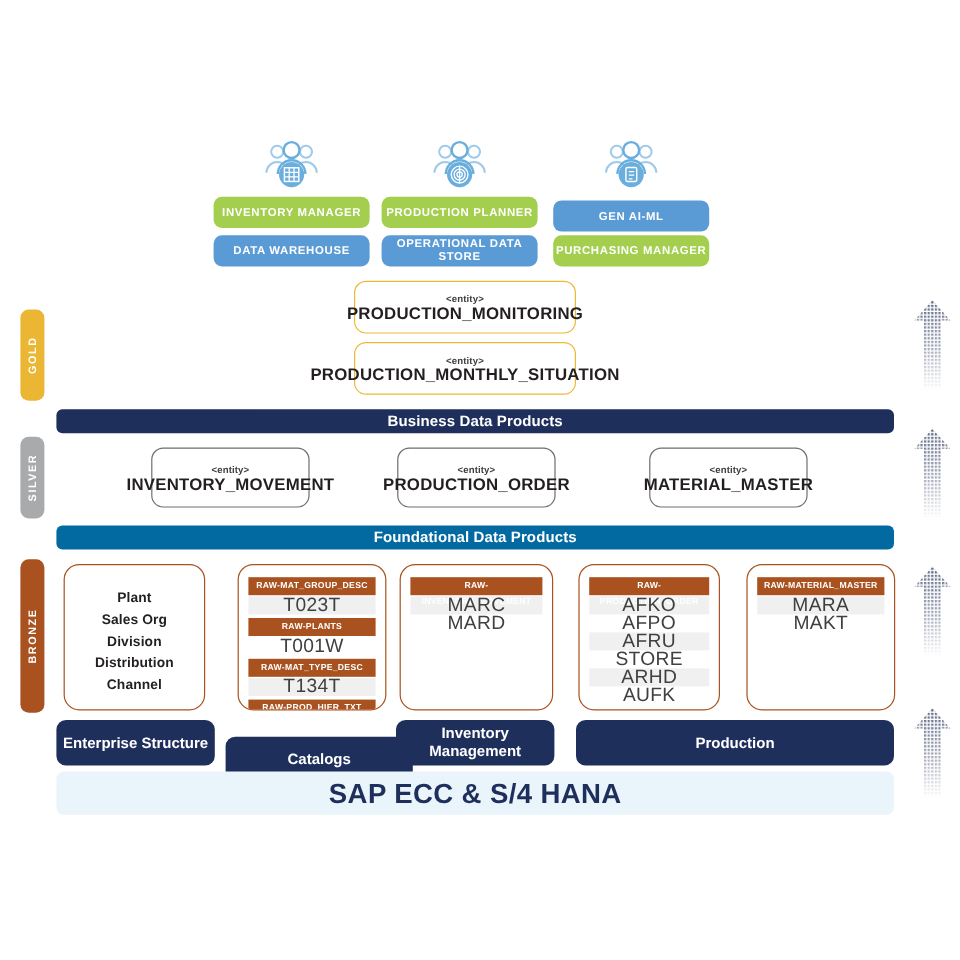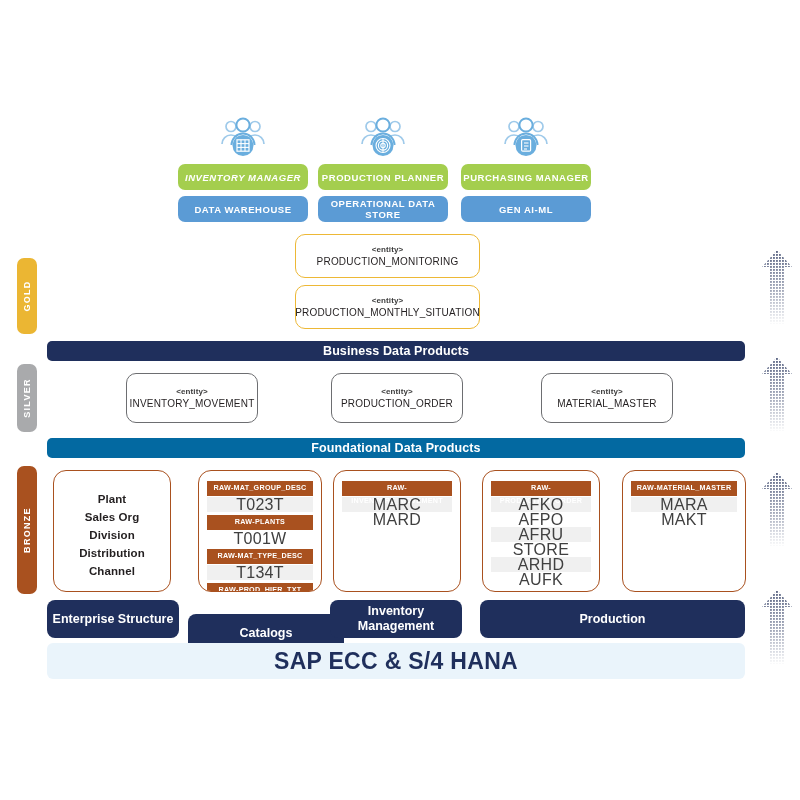--- a/index.html
+++ b/index.html
@@ -82,23 +82,23 @@
   .entity-box.gold   { border: 1.6px solid #edb836; }
   .entity-box.silver { border: 1.4px solid #6d6e71; }
   .entity-kind {
     font-size: 8px;
     color: #3d3d3d;
     font-weight: bold;
     line-height: 11px;
     letter-spacing: 0.1px;
   }
   .entity-name {
-    font-size: 10px;
+    font-size: 14px;
     color: #231f20;
-    font-weight: normal;
+    font-weight: bold;
     line-height: 13px;
     letter-spacing: 0.2px;
   }
 
   
   .band {
     border-radius: 5px;
     display: flex;
     align-items: center;
     justify-content: center;
@@ -200,21 +200,21 @@
         <circle cx="24" cy="8" r="6.6" fill="none" stroke="#6aaede" stroke-width="2"></circle>
         <path d="M12.5 28 a11.5 11.5 0 0 1 23 0" fill="none" stroke="#6aaede" stroke-width="2"></path>
         <circle cx="24" cy="28.5" r="10.5" fill="#6aaede"></circle>
         <rect x="18" y="22.8" width="12" height="11.4" fill="none" stroke="#ffffff" stroke-width="1.2"></rect>
         <line x1="18" y1="26.6" x2="30" y2="26.6" stroke="#ffffff" stroke-width="1.1"></line>
         <line x1="18" y1="30.4" x2="30" y2="30.4" stroke="#ffffff" stroke-width="1.1"></line>
         <line x1="22" y1="22.8" x2="22" y2="34.2" stroke="#ffffff" stroke-width="1.1"></line>
         <line x1="26" y1="22.8" x2="26" y2="34.2" stroke="#ffffff" stroke-width="1.1"></line>
       </svg>
     </div>
-    <div class="pill green" style="margin-top:3px;font-style:italic;">INVENTORY MANAGER</div>
+    <div class="pill green" style="margin-top:3px;">INVENTORY MANAGER</div>
     <div class="pill blue" style="margin-top:6px;">DATA WAREHOUSE</div>
   </div>
 
   <div class="abs persona-col" style="left:318px; top:115px;">
     <div class="persona-icon">
       <svg width="48" height="42" viewBox="0 0 48 42">
         <circle cx="12" cy="9.5" r="5" fill="none" stroke="#9fcaea" stroke-width="1.7"></circle>
         <circle cx="36" cy="9.5" r="5" fill="none" stroke="#9fcaea" stroke-width="1.7"></circle>
         <path d="M3 27 a9 9 0 0 1 18 0" fill="none" stroke="#9fcaea" stroke-width="1.7"></path>
         <path d="M27 27 a9 9 0 0 1 18 0" fill="none" stroke="#9fcaea" stroke-width="1.7"></path>
@@ -242,22 +242,22 @@
         <path d="M27 27 a9 9 0 0 1 18 0" fill="none" stroke="#9fcaea" stroke-width="1.7"></path>
         <circle cx="24" cy="8" r="6.6" fill="none" stroke="#6aaede" stroke-width="2"></circle>
         <path d="M12.5 28 a11.5 11.5 0 0 1 23 0" fill="none" stroke="#6aaede" stroke-width="2"></path>
         <circle cx="24" cy="28.5" r="10.5" fill="#6aaede"></circle>
         <rect x="19.6" y="22.6" width="9" height="11.6" rx="1.2" fill="none" stroke="#ffffff" stroke-width="1.2"></rect>
         <line x1="22" y1="26" x2="26.5" y2="26" stroke="#ffffff" stroke-width="1.1"></line>
         <line x1="22" y1="29" x2="26.5" y2="29" stroke="#ffffff" stroke-width="1.1"></line>
         <line x1="22" y1="32" x2="25" y2="32" stroke="#ffffff" stroke-width="1.1"></line>
       </svg>
     </div>
+    <div class="pill blue" style="margin-top:6px;">GEN AI-ML</div>
     <div class="pill green" style="margin-top:3px;">PURCHASING MANAGER</div>
-    <div class="pill blue" style="margin-top:6px;">GEN AI-ML</div>
   </div>
 
   <div class="abs layer-tab layer-gold" style="left:17px; top:258px; height:76px;">
     <span>GOLD</span>
   </div>
   <div class="abs layer-tab layer-silver" style="left:17px; top:364px; height:68px;">
     <span>SILVER</span>
   </div>
   <div class="abs layer-tab layer-bronze" style="left:17px; top:466px; height:128px;">
     <span>BRONZE</span>

